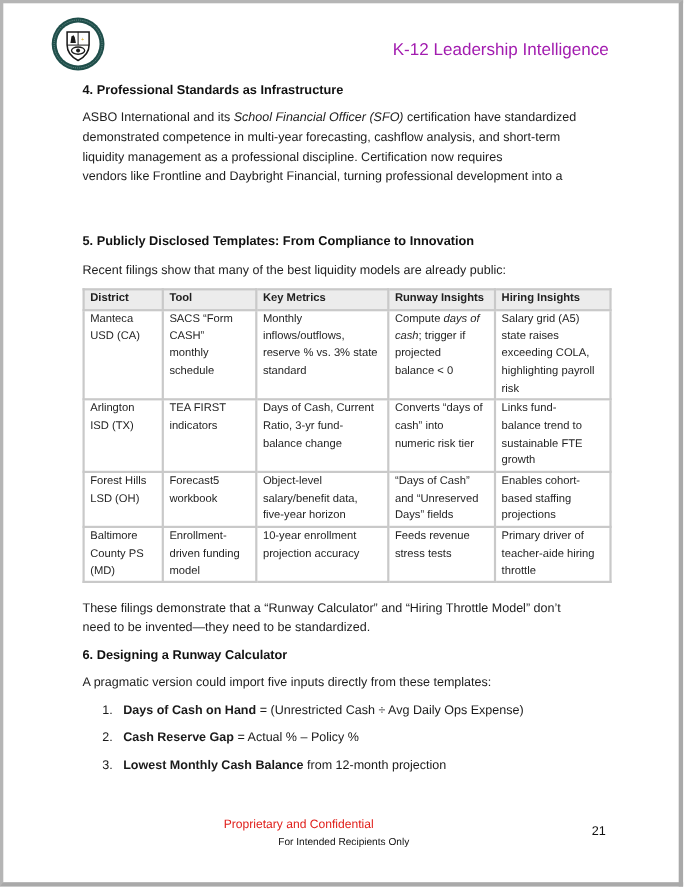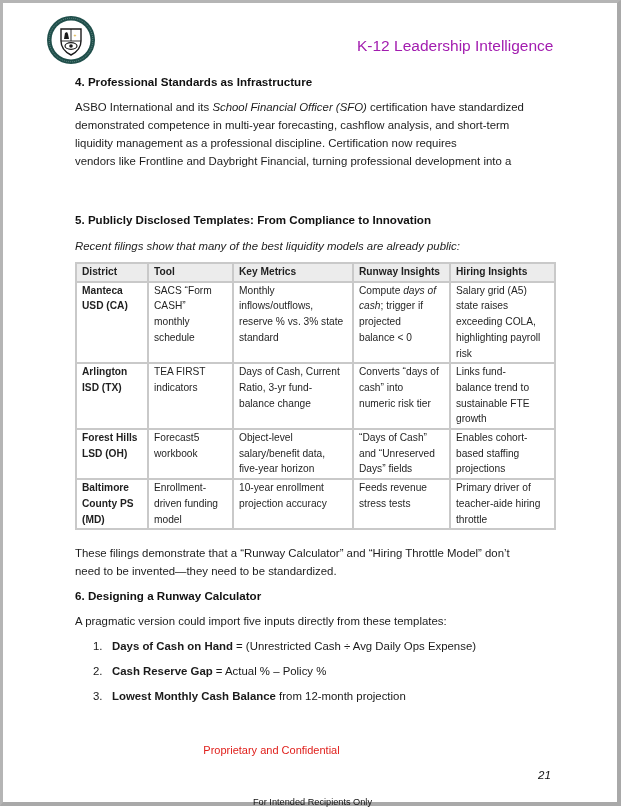--- a/index.html
+++ b/index.html
@@ -9,26 +9,26 @@
            border-left:3px solid #b5b5b5; border-top:3px solid #b5b5b5; border-right:4px solid #a9a9a9;
            border-bottom:4px solid #a9a9a9; box-sizing:border-box; }
   .logo { position:absolute; left:46px; top:15px; width:50px; height:50px; }
   .title { position:absolute; left:357px; top:37px; font-size:15.5px; color:#a21caf; white-space:nowrap; }
   .h { position:absolute; left:75px; font-weight:bold; font-size:11.6px; white-space:nowrap; color:#111; }
   .p { position:absolute; left:75px; width:480px; font-size:11.4px; line-height:18px; color:#1c1c1c; }
   .line { white-space:nowrap; display:block; }
   table { position:absolute; left:75px; top:262px; border-collapse:collapse; font-size:10.2px; line-height:15.7px;border-radius:16px; }
   td, th { border:2px solid #c9c9c9; vertical-align:top; padding:0 4px 1px 5px; text-align:left; color:#1f1f1f; }
   th { background:#ececec; font-weight:bold; height:15px; }
-  td.d { font-weight:bold; }
+  td.d { font-weight:normal; }
   .ol { position:absolute; left:93px; font-size:11.4px; white-space:nowrap; }
   .ol .num { display:inline-block; width:19px; }
-  .pagenum { position:absolute; left:538px; top:769px; font-size:11.5px; color:#111;font-style:italic; }
+  .pagenum { position:absolute; left:538px; top:750px; font-size:11.5px; color:#111; }
   .foot1 { position:absolute; left:0; width:543px; text-align:center; top:744px; font-size:11px; color:#e0201c; }
-  .foot2 { position:absolute; left:0; width:625px; text-align:center; top:760px; font-size:9.2px; color:#111;margin-top:37px; }
+  .foot2 { position:absolute; left:0; width:625px; text-align:center; top:760px; font-size:9.2px; color:#111; }
 </style>
 </head>
 <body>
 
 <div class="frame"></div>
 
 <svg class="logo" viewBox="0 0 50 50">
   <circle cx="25" cy="25" r="24" fill="#1f4e4a"></circle>
   <circle cx="25" cy="25" r="19.5" fill="#ffffff"></circle>
   <circle cx="25" cy="25" r="21.8" fill="none" stroke="#8fb0ab" stroke-width="0.6" stroke-dasharray="1 1"></circle>
@@ -45,21 +45,21 @@
 
 <div class="h" style="top:75px;">4. Professional Standards as Infrastructure</div>
 <div class="p" style="top:98px;">
   <span class="line"><span>ASBO International and its </span><i>School Financial Officer (SFO)</i><span> certification have standardized</span></span>
   <span class="line">demonstrated competence in multi-year forecasting, cashflow analysis, and short-term</span>
   <span class="line">liquidity management as a professional discipline. Certification now requires</span>
   <span class="line">vendors like Frontline and Daybright Financial, turning professional development into a</span>
 </div>
 
 <div class="h" style="top:213px;">5. Publicly Disclosed Templates: From Compliance to Innovation</div>
-<div class="p" style="top:237px;font-style:italic;">
+<div class="p" style="top:237px;">
   <span class="line">Recent filings show that many of the best liquidity models are already public:</span>
 </div>
 
 <table>
   <colgroup>
     <col style="width:72px">
       <col style="width:85px">
       <col style="width:120px">
       <col style="width:97px">
       <col style="width:105px">

